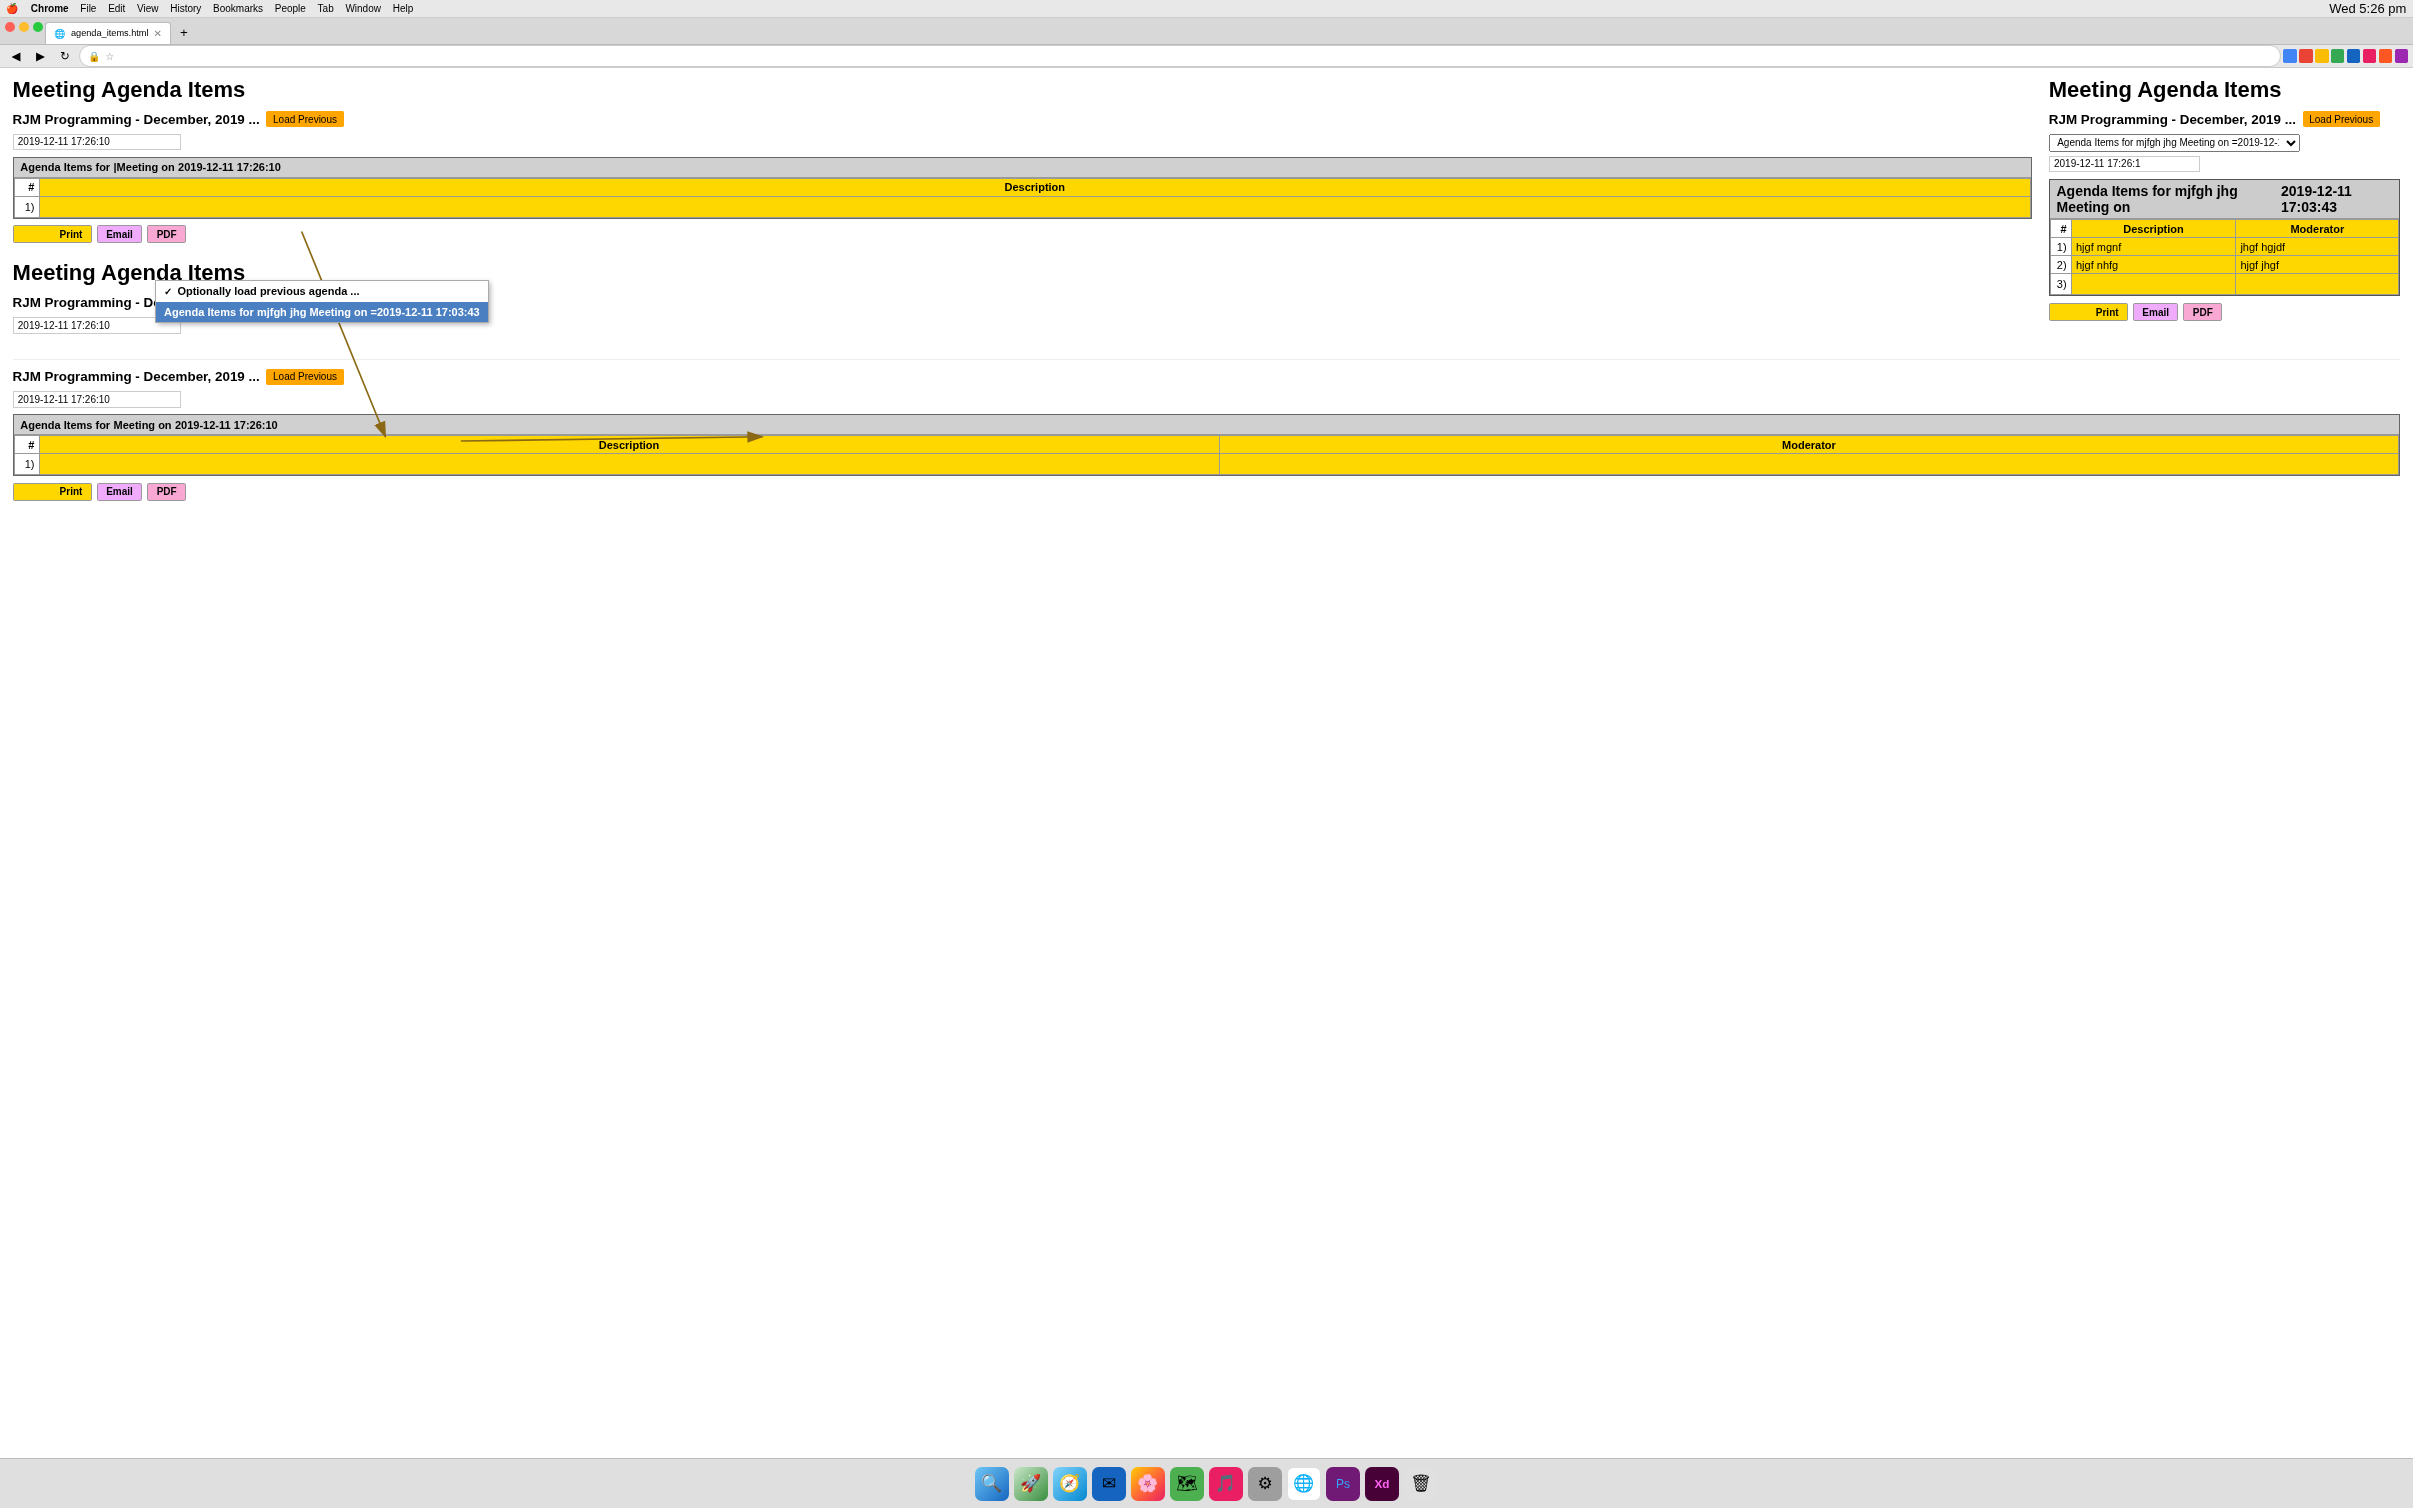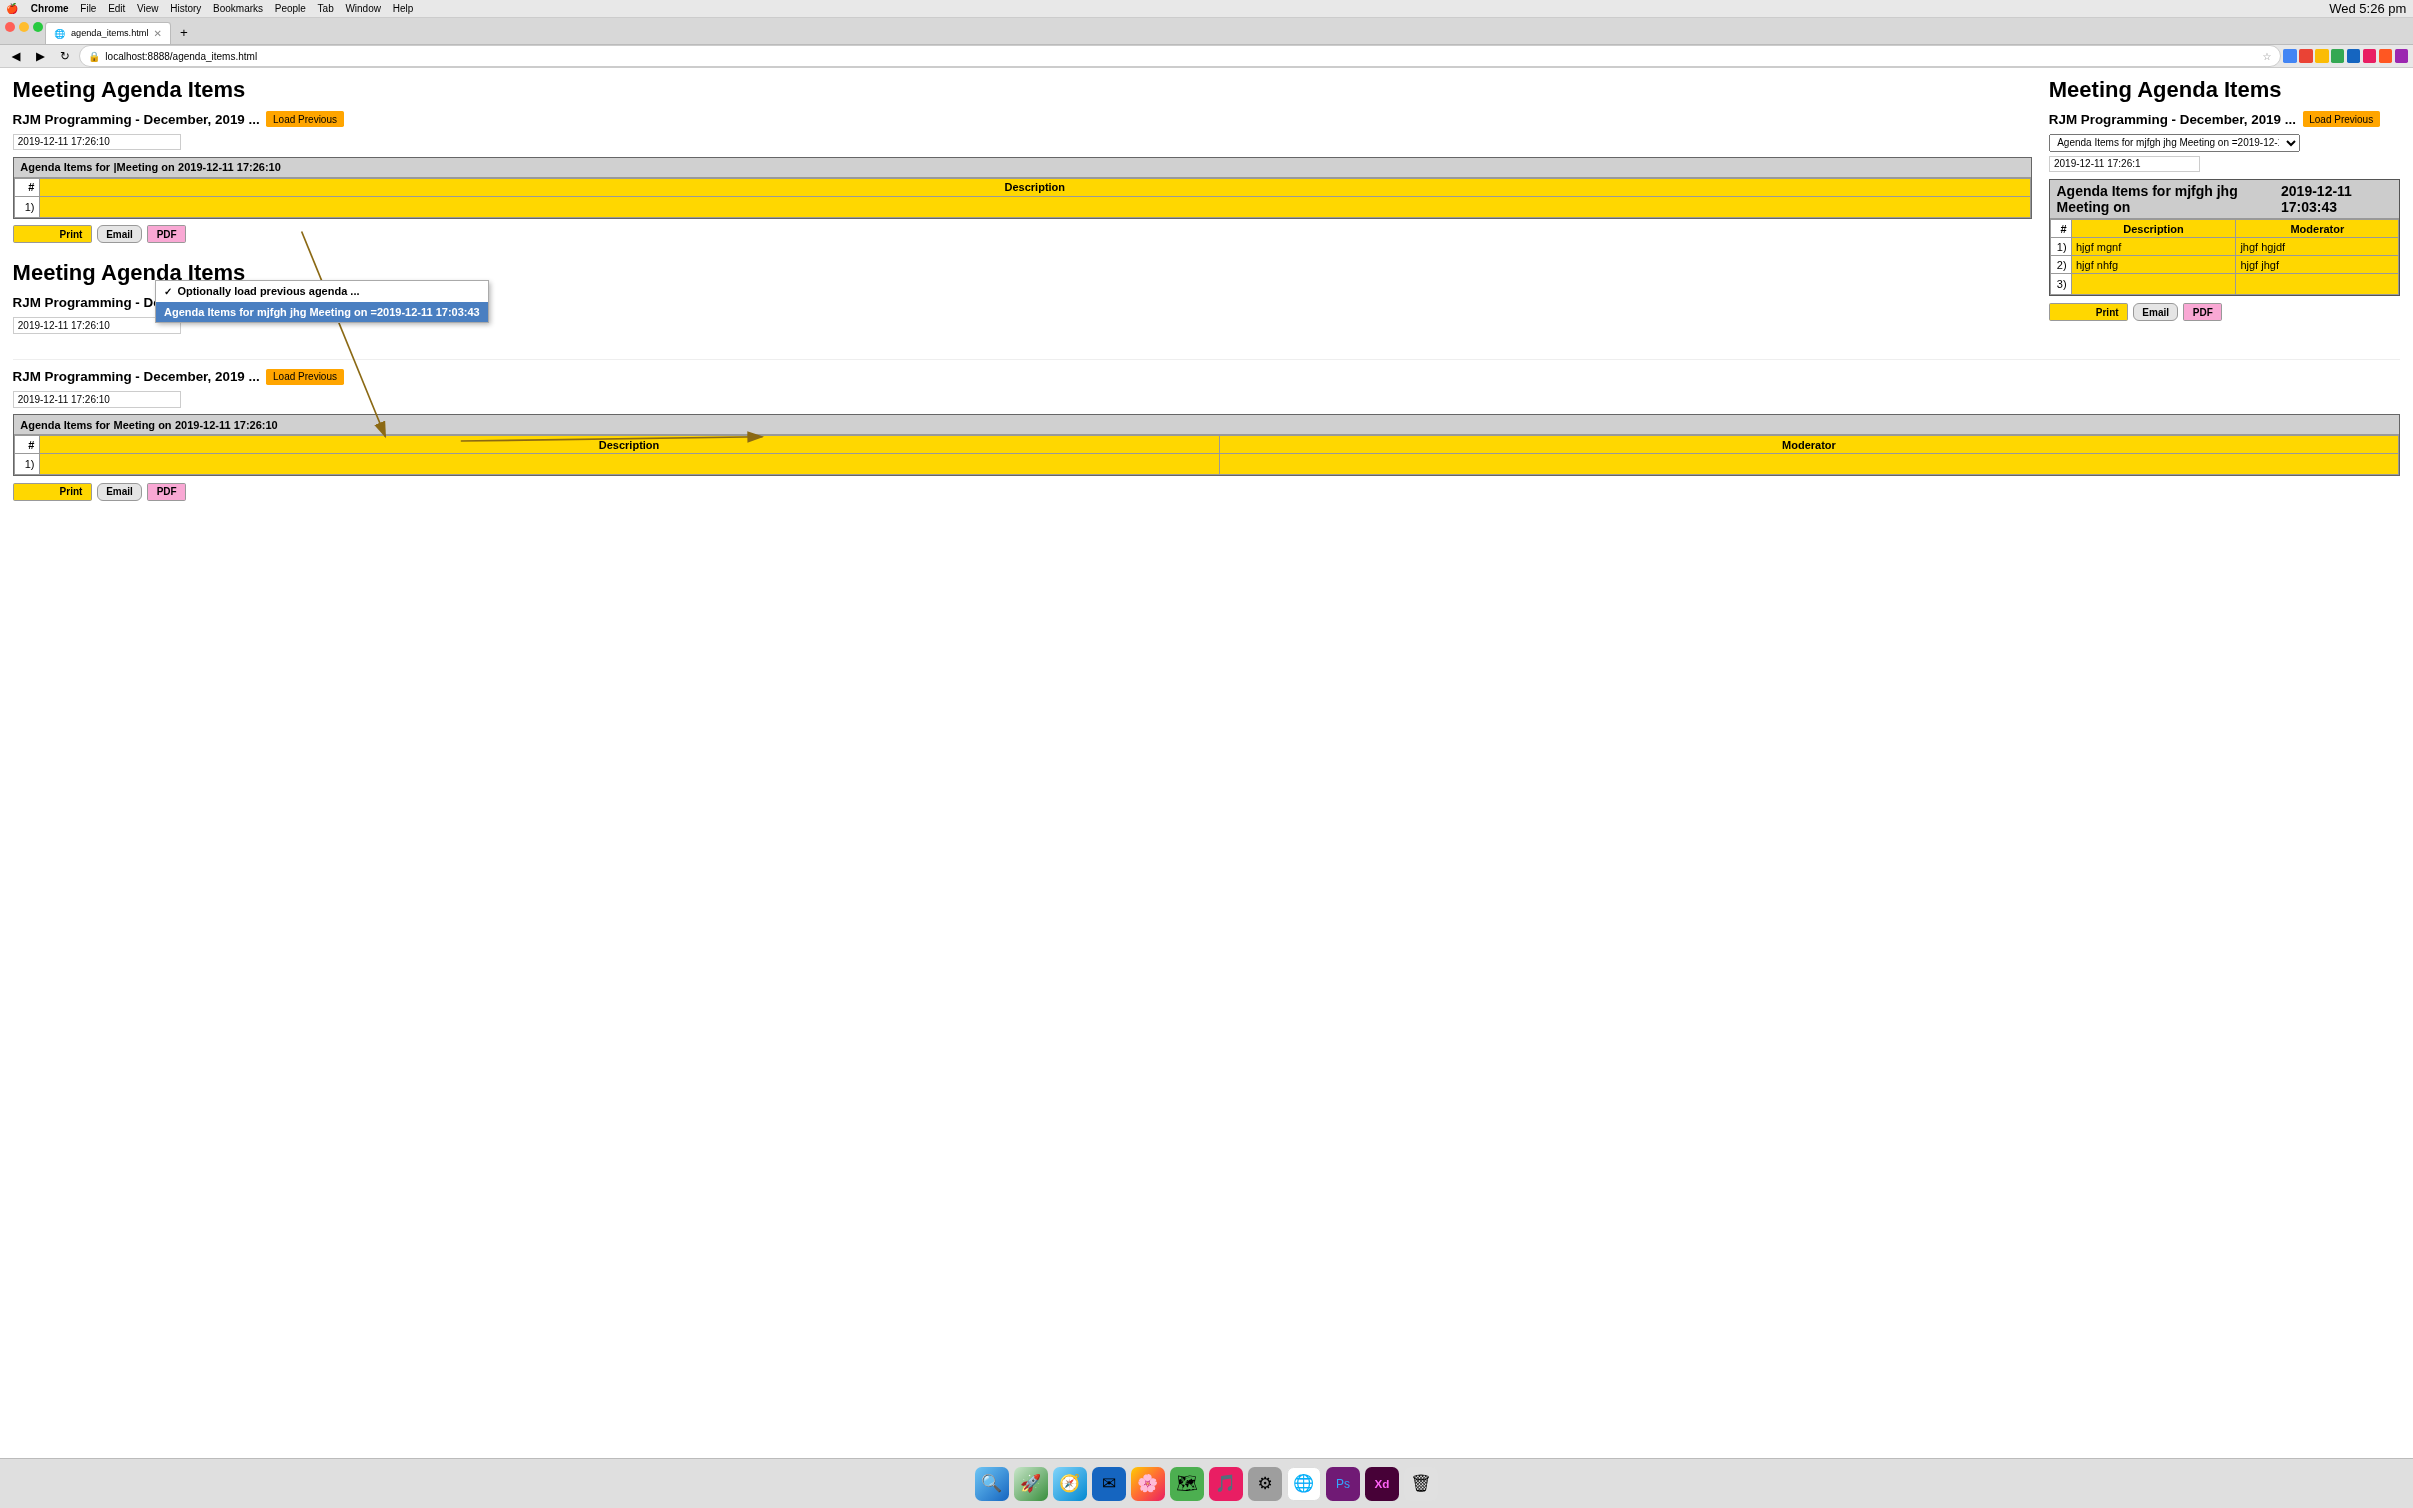--- a/index.html
+++ b/index.html
@@ -182,21 +182,21 @@
     .action-buttons { display: flex; gap: 5px; margin-top: 5px; }
     .action-btn {
       padding: 2.5px 8.4px;
       font-size: 10px;
       font-weight: bold;
       border: 0.8px solid #999;
       border-radius: 1.7px;
       cursor: pointer;
     }
     .btn-print { background: #FFD700; padding-left: 46px; }
-    .btn-email { background: #e5e5e5; border-radius: 6px; }
+    .btn-email { background: #f0abfc; }
     .btn-pdf { background: #f9a8d4; }
 
     
     .dropdown-popup {
       position: absolute;
       background: #fff;
       border: 0.8px solid #aaa;
       box-shadow: 1.7px 1.7px 5px rgba(0,0,0,0.3);
       z-index: 100;
       min-width: 268px;
@@ -335,21 +335,20 @@
 </div>
 
 <div class="favicon-row">
 
   <button class="nav-btn">◀</button>
   <button class="nav-btn">▶</button>
   <button class="nav-btn">↻</button>
 
   <div class="address-bar">
     <span>🔒</span>
-    <span class="address-text">localhost:8888/agenda_items.html</span>
     <span class="star-icon">☆</span>
   </div>
 
   <div class="favicon-item" style="background:#4285f4;"></div>
   <div class="favicon-item" style="background:#ea4335;"></div>
   <div class="favicon-item" style="background:#fbbc05;"></div>
   <div class="favicon-item" style="background:#34a853;"></div>
   <div class="favicon-item" style="background:#1565c0;"></div>
   <div class="favicon-item" style="background:#e91e63;"></div>
   <div class="favicon-item" style="background:#ff5722;"></div>

